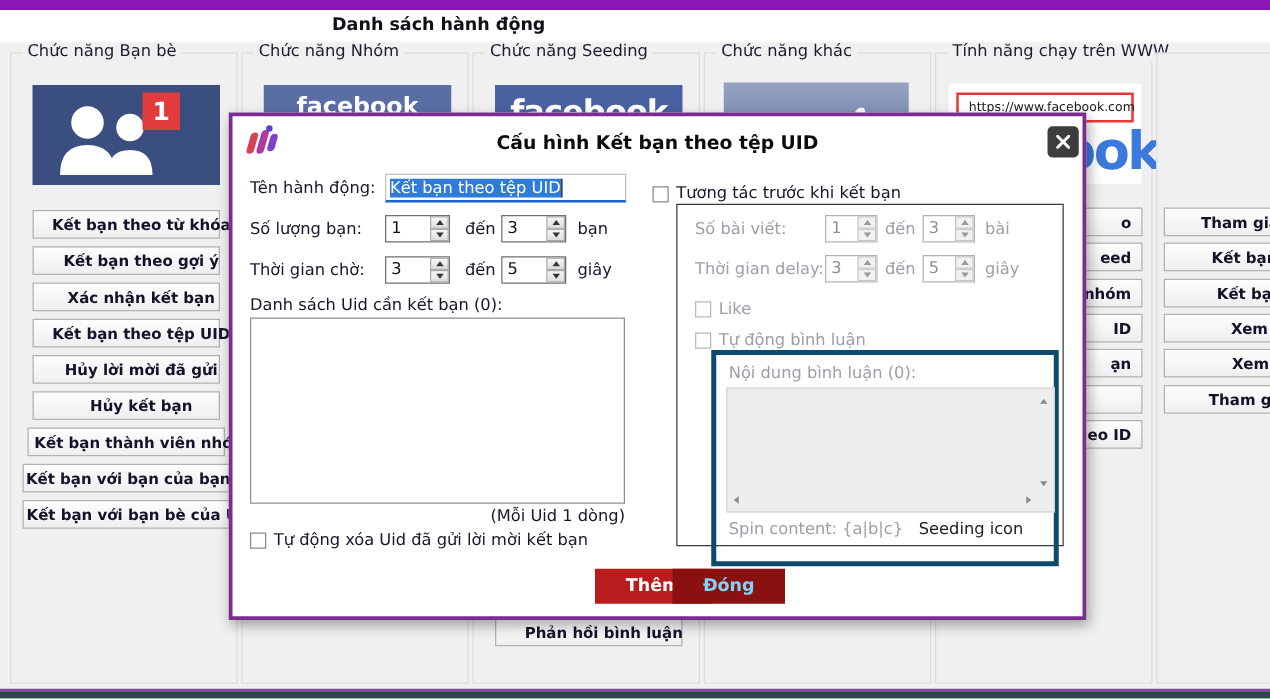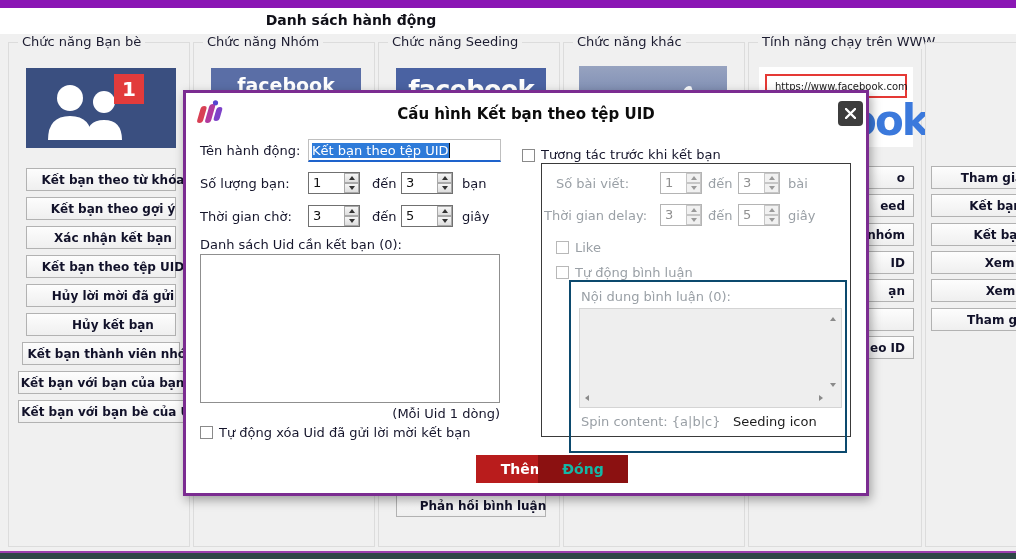--- a/index.html
+++ b/index.html
@@ -43,24 +43,24 @@
   .gray{color:#9aa0a6;}
   .name-input{left:122px;top:46px;width:193px;height:23px;border:1px solid #bfbfbf;border-bottom:2px solid #1e63cc;
               box-sizing:border-box;display:flex;align-items:center;padding:0 3px;background:#fff;}
   .sel-text{background:#2e7bd9;color:#fff;font-size:13px;white-space:nowrap;}
   .uid-area{left:14px;top:161px;width:300px;height:149px;border:1px solid #8f8f8f;background:#fff;box-sizing:border-box;}
   .hint{left:14px;top:313px;width:300px;text-align:right;font-size:13px;color:#16162c;}
   .cb{width:13px;height:13px;background:#fff;border:1px solid #8a8a8a;box-sizing:border-box;}
   .cb.dis{border-color:#b8b8b8;}
   .primary-btn{left:244px;top:362px;width:93px;height:28px;background:#b91c1c;color:#fff;font-size:14px;font-weight:bold;
                display:flex;align-items:center;justify-content:center;cursor:pointer;margin-left:46px;}
-  .danger-btn{left:352px;top:362px;width:90px;height:28px;background:#8b1111;color:#14b8a6;font-size:14px;font-weight:bold;
+  .danger-btn{left:352px;top:362px;width:90px;height:28px;background:#8b1111;color:#7dd3fc;font-size:14px;font-weight:bold;
               display:flex;align-items:center;justify-content:center;cursor:pointer;}
   .rt-group{left:355px;top:70px;width:310px;height:274px;border:1px solid #3a3a3a;box-sizing:border-box;}
-  .inner-box{left:27px;top:116px;width:278px;height:173px;border:2px solid #0c4a6e;box-sizing:border-box;}
+  .inner-box{left:27px;top:116px;width:278px;height:173px;border:4px solid #0c4a6e;box-sizing:border-box;}
   .cmt-field{left:8px;top:26px;width:263px;height:100px;background:#eeeeee;border:1px solid #d4d4d4;box-sizing:border-box;}
   
   .spin{width:52px;height:22px;background:#fff;border:1px solid #707070;box-sizing:border-box;display:flex;}
   .spin.small{width:42px;}
   .spin.dis{border-color:#b4b4b4;}
   .spin-val{flex:1;font-size:13px;color:#111;padding:2px 0 0 4px;}
   .spin.dis .spin-val{color:#909090;}
   .spin-arrows{width:15px;display:flex;flex-direction:column;}
   .sa{flex:1;background:linear-gradient(#f6f6f6,#dedede);border:1px solid #a9a9a9;display:flex;align-items:center;justify-content:center;}
   .spin.dis .sa{background:#f1f1f1;border-color:#c6c6c6;}
@@ -279,21 +279,21 @@
             <span class="sa">
               <span class="tri up"></span>
             </span>
             <span class="sa">
               <span class="tri dn"></span>
             </span>
           </span>
       </div>
       <div class="abs flabel gray" style="left:246px;top:12px;">bài</div>
 
-      <div class="abs flabel gray" style="left:2px;top:44px;">Thời gian delay:</div>
+      <div class="abs flabel gray" style="left:14px;top:44px;">Thời gian delay:</div>
       <div class="abs spin small dis" style="left:118px;top:40px;">
         <span class="spin-val">3</span>
         <span class="spin-arrows">
             <span class="sa">
               <span class="tri up"></span>
             </span>
             <span class="sa">
               <span class="tri dn"></span>
             </span>
           </span>

